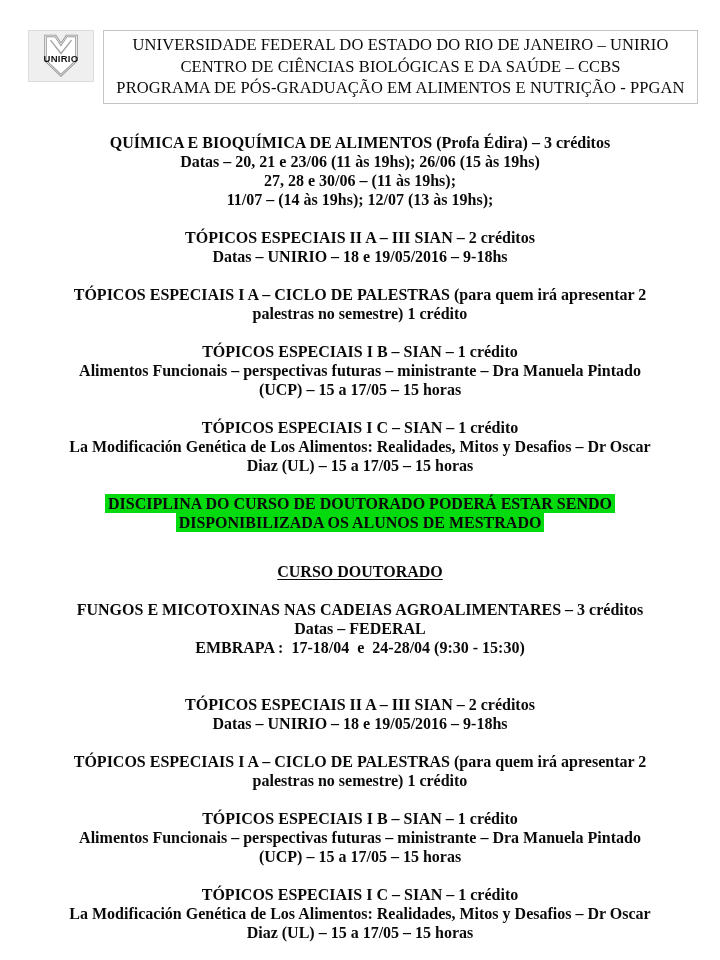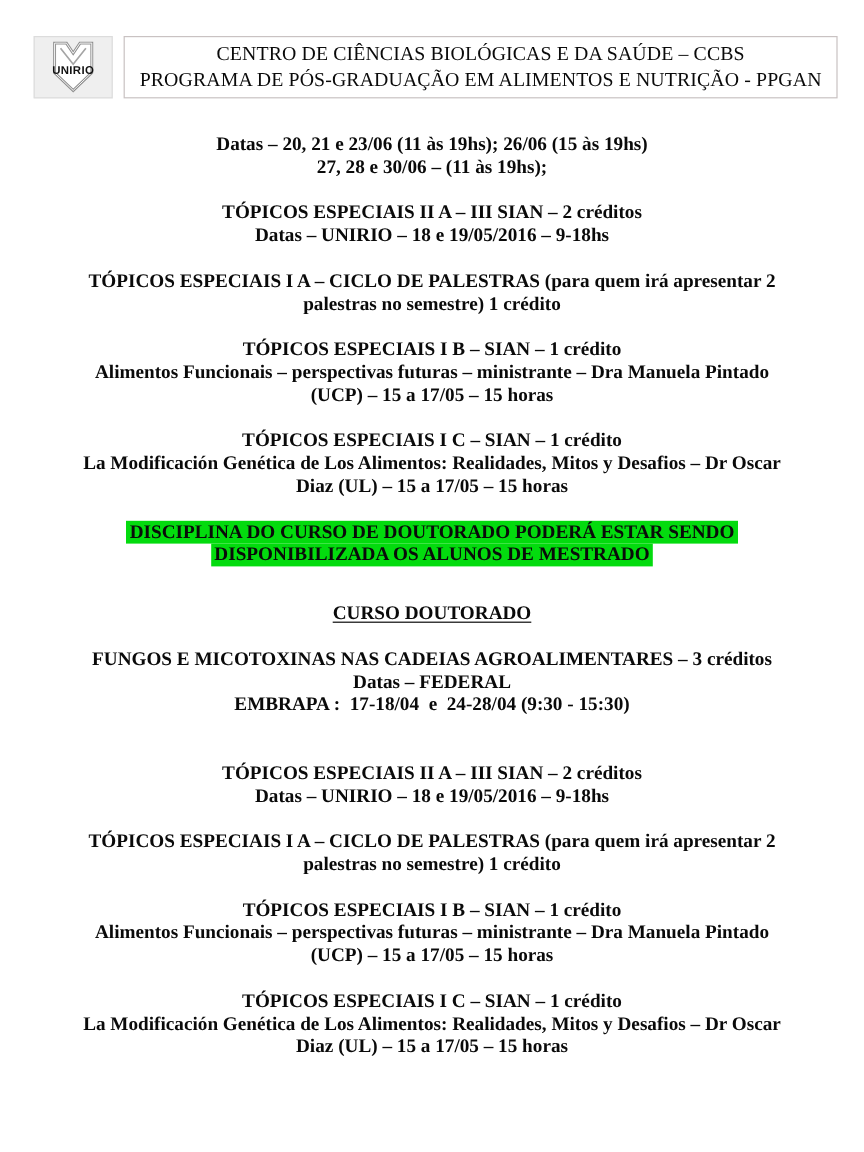--- a/index.html
+++ b/index.html
@@ -72,31 +72,34 @@
       <svg viewBox="0 0 66 71">
 
         <path d="M11 7 H25 L33 19 L41 7 H55 V42 L33 63 L11 42 Z" fill="#ffffff" stroke="#8f8f8f" stroke-width="3.4" stroke-linejoin="miter"></path>
         <path d="M11 7 H25 L33 19 L41 7 H55 V42 L33 63 L11 42 Z" fill="none" stroke="#ffffff" stroke-width="1.1"></path>
         <path d="M18 13 L33 32 L48 13" fill="none" stroke="#a5a5a5" stroke-width="2"></path>
         <text x="33" y="44" text-anchor="middle" font-family="Liberation Sans, sans-serif" font-weight="bold" font-size="13.5" letter-spacing="0.4" fill="#111111">UNIRIO</text>
       </svg>
     </div>
 
     <div class="title-box">
+      <div class="line">UNIVERSIDADE FEDERAL DO ESTADO DO RIO DE JANEIRO – UNIRIO</div>
       <div class="line">CENTRO DE CIÊNCIAS BIOLÓGICAS E DA SAÚDE – CCBS</div>
       <div class="line">PROGRAMA DE PÓS-GRADUAÇÃO EM ALIMENTOS E NUTRIÇÃO - PPGAN</div>
     </div>
 
   </div>
 
   <main class="doc-body">
 
   <div class="para">
+        <div class="line">QUÍMICA E BIOQUÍMICA DE ALIMENTOS (Profa Édira) – 3 créditos</div>
         <div class="line">Datas – 20, 21 e 23/06 (11 às 19hs); 26/06 (15 às 19hs)</div>
         <div class="line">27, 28 e 30/06 – (11 às 19hs);</div>
+        <div class="line">11/07 – (14 às 19hs); 12/07 (13 às 19hs);</div>
       </div>
       <div class="para">
         <div class="line">TÓPICOS ESPECIAIS II A – III SIAN – 2 créditos</div>
         <div class="line">Datas – UNIRIO – 18 e 19/05/2016 – 9-18hs</div>
       </div>
       <div class="para">
         <div class="line">TÓPICOS ESPECIAIS I A – CICLO DE PALESTRAS (para quem irá apresentar 2</div>
         <div class="line">palestras no semestre) 1 crédito</div>
       </div>
       <div class="para">

